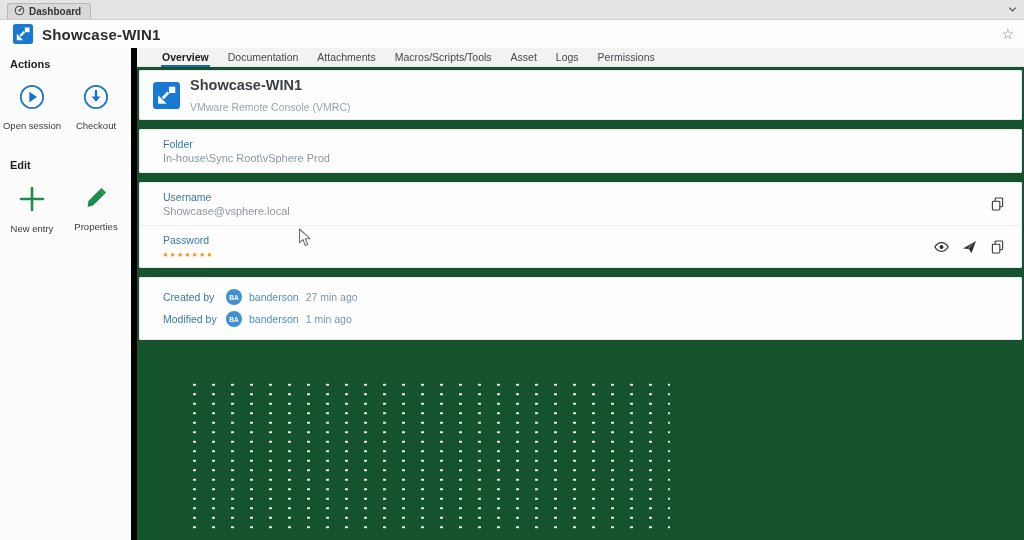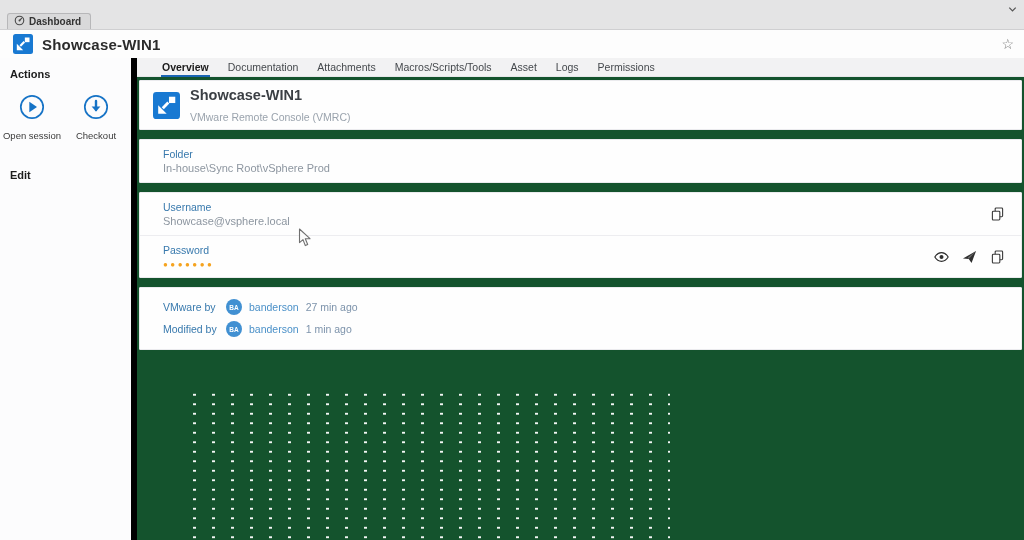--- a/index.html
+++ b/index.html
@@ -4,21 +4,21 @@
 <style>
   * { margin:0; padding:0; box-sizing:border-box; }
   html,body { width:1024px; height:540px; overflow:hidden; }
   body {
     font-family:"Liberation Sans", "DejaVu Sans", sans-serif;
     background:#ffffff; color:#2f2f2f; position:relative;
   }
 
   
   .tabbar {
-    height:30px; background:#e4e4e5; border-bottom:1px solid #cfcfd1;
+    height:20px; background:#e4e4e5; border-bottom:1px solid #cfcfd1;
     display:flex; align-items:flex-end; position:relative;text-align:right;
   }
   .doc-tab {
     margin-left:7px; height:16px; padding:0 9px 0 6px;
     background:#d9d9da; border:1px solid #b7b7b9; border-bottom:none;
     border-radius:3px 3px 0 0; display:flex; align-items:center; gap:4px;
     font-size:10px; font-weight:bold; color:#333;
   }
   .tabbar-chevron { position:absolute; right:6px; top:1px; color:#555; }
 
@@ -159,20 +159,39 @@
               <path d="M13 7 L13 16" stroke="#1673c6" stroke-width="2.4" stroke-linecap="round"></path>
               <path d="M8.6 12.4 L13 17.4 L17.4 12.4 Z" fill="#1673c6"></path>
             </svg>
         </span>
         <span class="lbl">Checkout</span>
       </div>
     </div>
 
     <div class="edit-sec">
       <div class="side-heading">Edit</div>
+      <div class="action-grid">
+        <div class="action-btn">
+          <span>
+            <svg width="28" height="28" viewBox="0 0 28 28">
+                <path d="M14 3 L14 25 M3 14 L25 14" stroke="#1e8a4c" stroke-width="2.6" stroke-linecap="round"></path>
+              </svg>
+          </span>
+          <span class="lbl">New entry</span>
+        </div>
+        <div class="action-btn">
+          <span>
+            <svg width="26" height="26" viewBox="0 0 26 26">
+                <path d="M16.8 4.6 L21.4 9.2 L10 20.6 L4.6 22 L5.4 16 Z" fill="#1e8a4c"></path>
+                <path d="M18.4 3 L23 7.6 L21.4 9.2 L16.8 4.6 Z" fill="#1e8a4c"></path>
+              </svg>
+          </span>
+          <span class="lbl">Properties</span>
+        </div>
+      </div>
     </div>
   </div>
 
   <div class="main">
     <div class="tabstrip">
       <span class="tab active">Overview</span>
       <span class="tab">Documentation</span>
       <span class="tab">Attachments</span>
       <span class="tab">Macros/Scripts/Tools</span>
       <span class="tab">Asset</span>
@@ -250,21 +269,21 @@
                 </svg>
             </span>
           </div>
         </div>
       </div>
 
       <div class="gap"></div>
 
       <div class="card meta-card">
         <div class="meta-row">
-          <span class="m-label">VMware by</span>
+          <span class="m-label">Created by</span>
           <span class="avatar">BA</span>
           <span class="m-user">banderson</span>
           <span class="m-time">27 min ago</span>
         </div>
         <div class="meta-row">
           <span class="m-label">Modified by</span>
           <span class="avatar">BA</span>
           <span class="m-user">banderson</span>
           <span class="m-time">1 min ago</span>
         </div>

